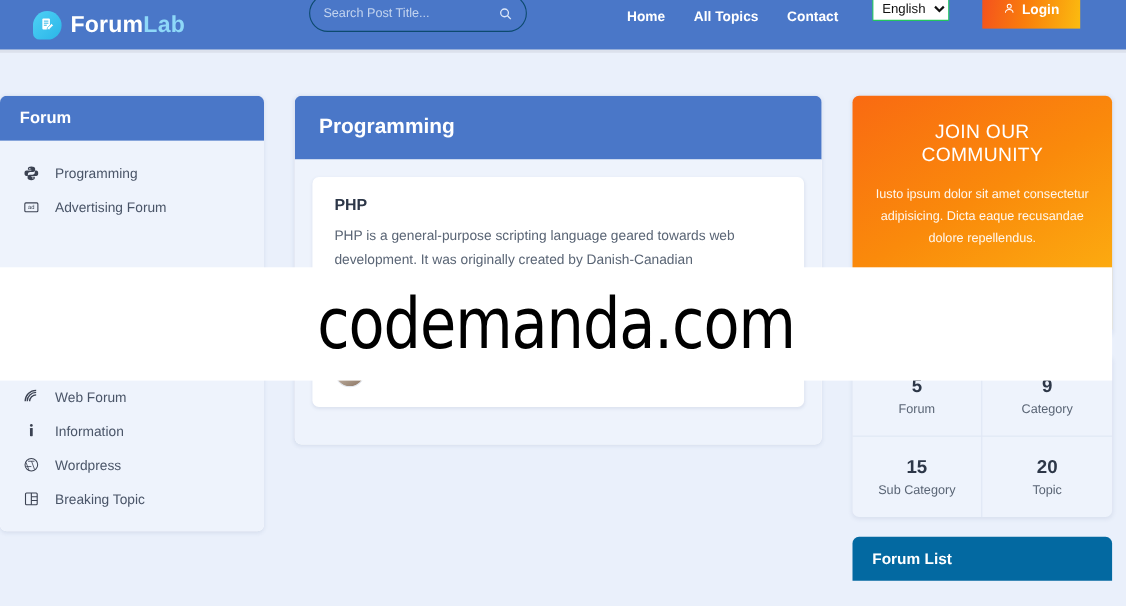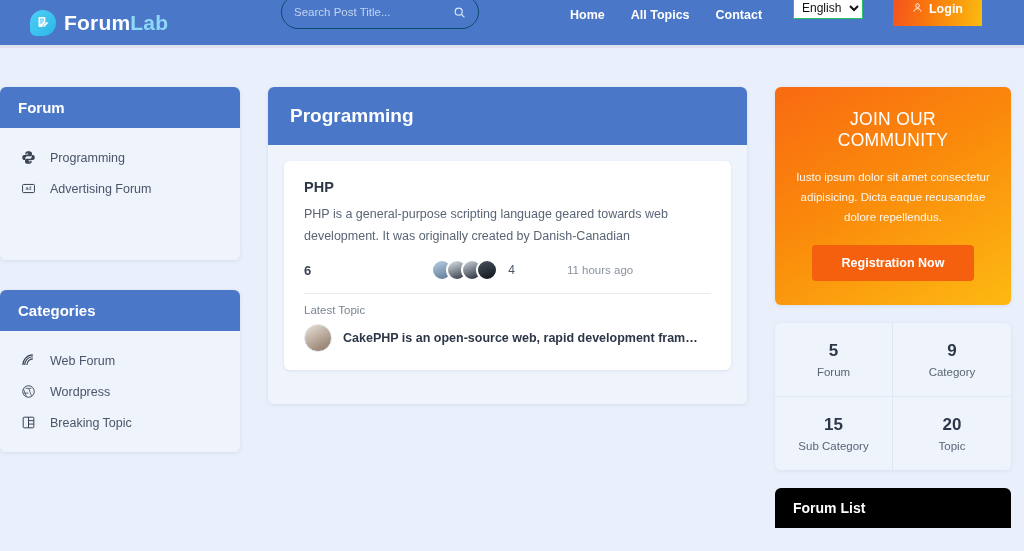--- a/index.html
+++ b/index.html
@@ -103,21 +103,21 @@
   .promo h3 { color: #fff; font-size: 17.5px; font-weight: normal; letter-spacing: .3px; margin-bottom: 16px; }
   .promo p { color: #fff7ee; font-size: 11.5px; line-height: 1.75; margin-bottom: 18px; }
   .promo-btn { display: inline-block; background: #f4600e; color: #fff; border: 0; border-radius: 4px; padding: 11px 30px; font-size: 12.5px; font-weight: bold; cursor: pointer; font-family: "Liberation Sans", sans-serif; }
 
   .stats { background: #eef3fc; border-radius: 6px; display: grid; grid-template-columns: 1fr 1fr; box-shadow: 0 1px 4px rgba(60,80,130,.10); margin-bottom: 18px; }
   .stat { text-align: center; padding: 18px 4px; }
   .stat .n { font-size: 17px; font-weight: bold; color: #2d3748; }
   .stat .l { font-size: 11.5px; color: #5a6575; margin-top: 5px; }
   .stat-b { border-bottom: 1px solid #dfe7f4; }
   .stat-r { border-right: 1px solid #dfe7f4; }
-  .bottom-card-head { background: #000000; color: #fff; font-weight: bold; padding: 12px 18px; font-size: 14px; border-radius: 6px 6px 0 0; }
+  .bottom-card-head { background: #0369a1; color: #fff; font-weight: bold; padding: 12px 18px; font-size: 14px; border-radius: 6px 6px 0 0; }
 
   
   .watermark {
     position: absolute; left: 0; top: 243px; width: 1011px; height: 103px;
     background: #ffffff;
     display: flex; align-items: center; justify-content: center;
     z-index: 50;
   }
   .watermark span {
     font-family: "DejaVu Sans Condensed", "Liberation Sans Narrow", "Liberation Sans", sans-serif;
@@ -210,20 +210,29 @@
       <div class="card-body">
         <div class="s-item">
           <span class="ico">
             <svg width="15" height="15" viewBox="0 0 24 24" fill="none" stroke="#3b4252" stroke-width="1.9">
               <path d="M3 19a16 16 0 0116-16"></path>
                 <path d="M6 19a13 13 0 0113-13"></path>
                 <path d="M9.5 19a9.5 9.5 0 019.5-9.5"></path>
             </svg>
           </span>
           <span>Web Forum</span>
+        </div>
+        <div class="s-item">
+          <span class="ico">
+            <svg width="15" height="15" viewBox="0 0 24 24" fill="#3b4252">
+              <circle cx="12" cy="4.5" r="2"></circle>
+                <rect x="10" y="8" width="4" height="12" rx="1"></rect>
+            </svg>
+          </span>
+          <span>Information</span>
         </div>
         <div class="s-item">
           <span class="ico">
             <svg width="15" height="15" viewBox="0 0 24 24" fill="none" stroke="#3b4252" stroke-width="1.5">
               <circle cx="12" cy="12" r="9.2"></circle>
               <path d="M4.2 8.6l4.3 11.2M12.3 6.8l4.4 12.2M7.2 6.9h9.3M4.5 14.6h7.5" stroke-width="1.2"></path>
             </svg>
           </span>
           <span>Wordpress</span>
         </div>
@@ -296,14 +305,17 @@
       </div>
       <div class="stat">
         <div class="n">20</div>
         <div class="l">Topic</div>
       </div>
     </div>
 
     <div class="bottom-card-head">Forum List</div>
   </div>
 
+  <div class="watermark">
+    <span>codemanda.com</span>
+  </div>
 
 </div>
 
 </body></html>

